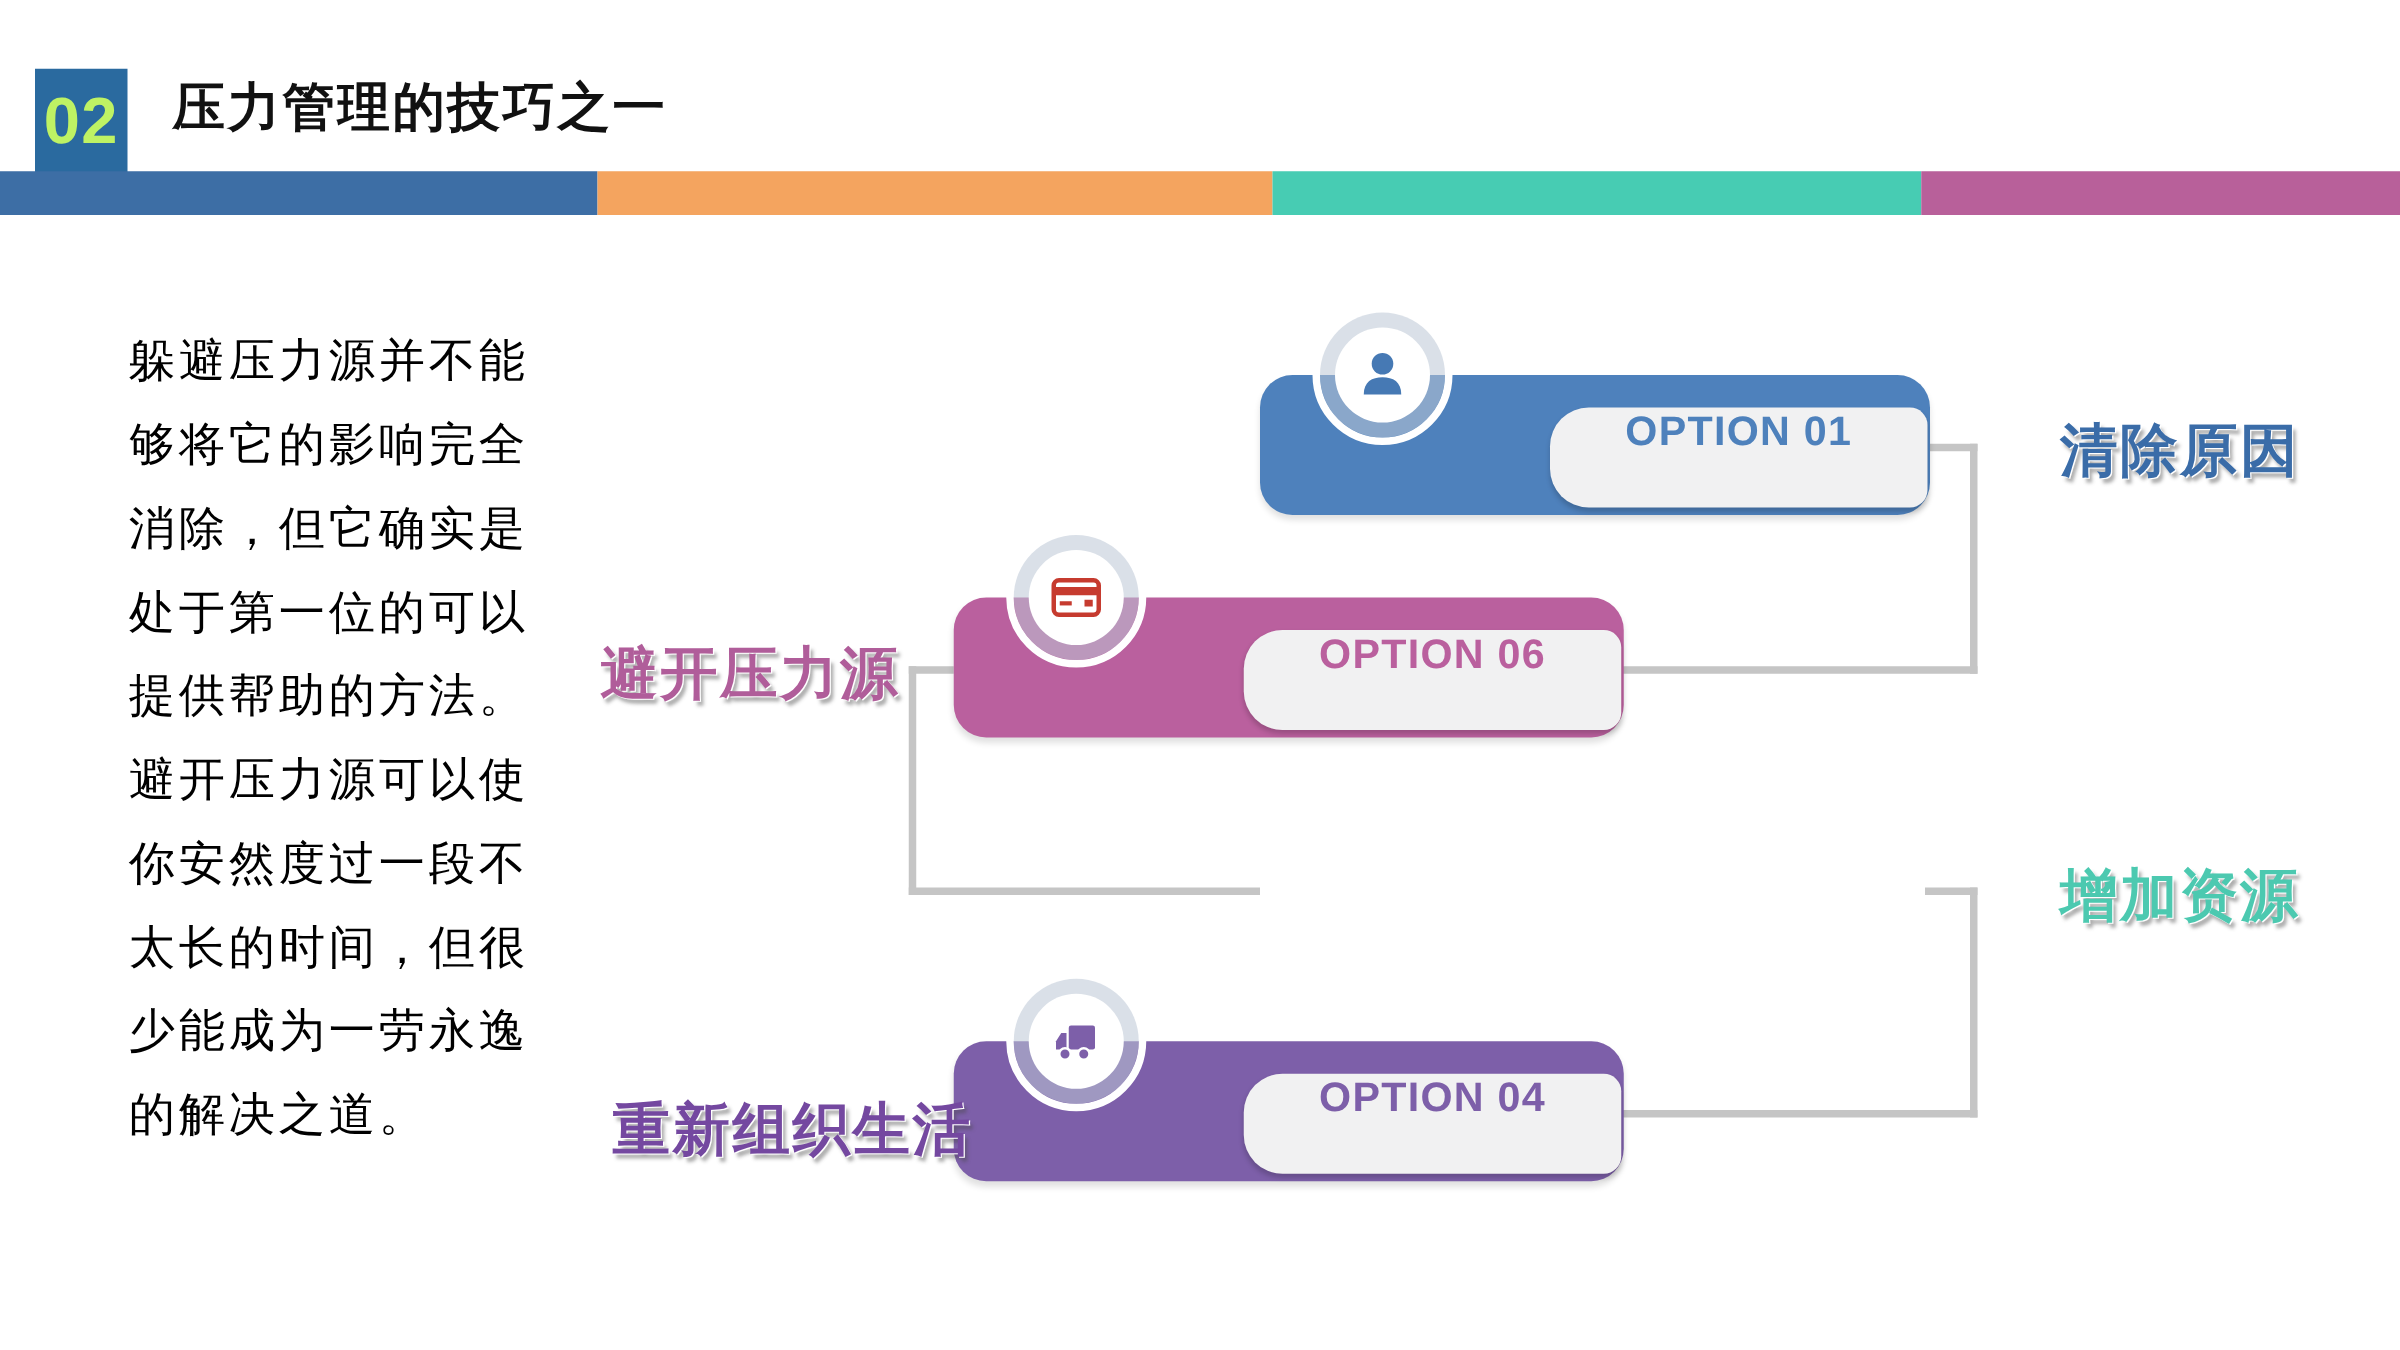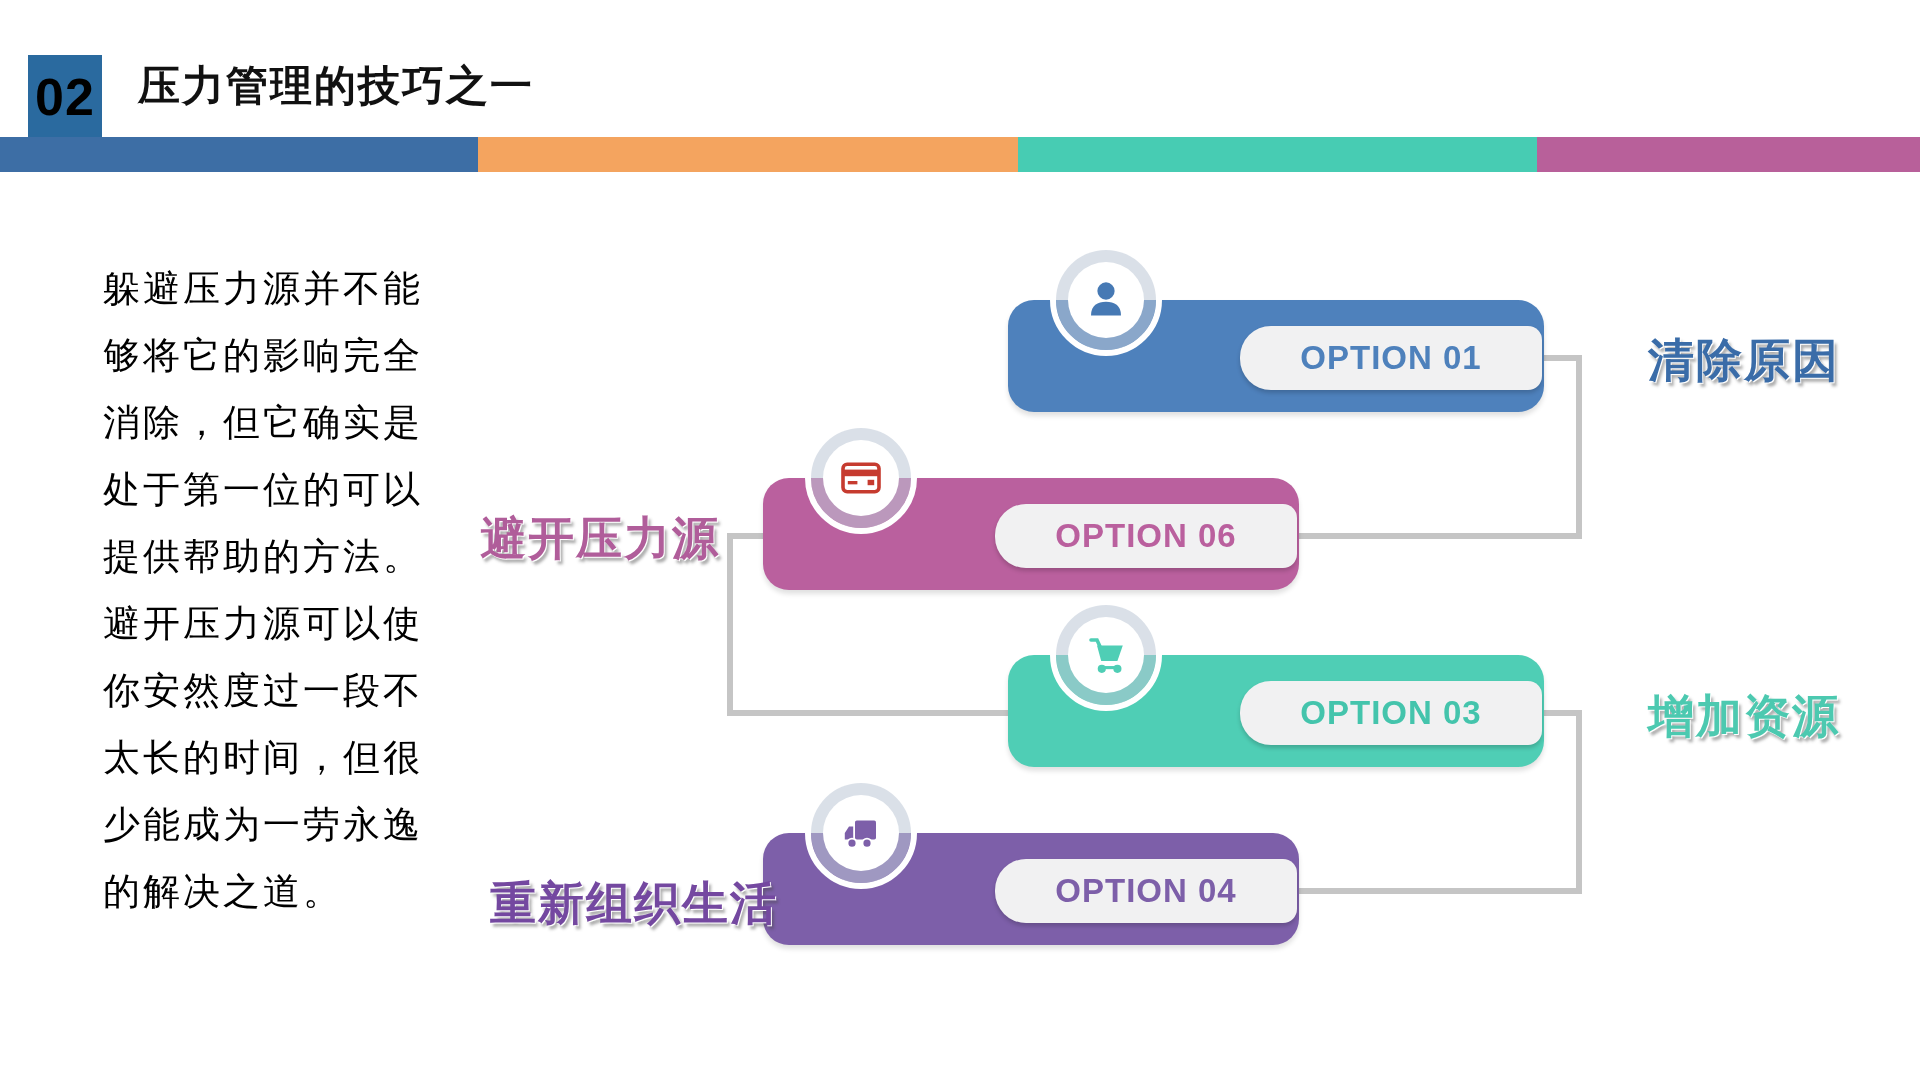--- a/index.html
+++ b/index.html
@@ -5,21 +5,21 @@
   html,body{margin:0;padding:0;background:#ffffff;}
   #slide{
     position:relative;width:1920px;height:1080px;background:#ffffff;overflow:hidden;
     font-family:"Liberation Sans","DejaVu Sans",sans-serif;
   }
   
   .num-box{
     position:absolute;left:28px;top:55px;width:74px;height:84px;background:#2a6a9f;
     display:flex;align-items:center;justify-content:center;
   }
-  .num-box span{color:#000000;font-size:52px;font-weight:700;letter-spacing:1px;}
+  .num-box span{color:#bef264;font-size:52px;font-weight:700;letter-spacing:1px;}
   .slide-title{
     position:absolute;left:138px;top:58px;font-size:42px;font-weight:900;color:#111111;
     letter-spacing:2px;white-space:nowrap;
   }
   .stripe{position:absolute;left:0;top:137px;width:1920px;height:35px;display:flex;}
   .stripe .seg1{width:478px;background:#3d6ea5;}
   .stripe .seg2{width:540px;background:#f4a45f;}
   .stripe .seg3{width:519px;background:#47ccb3;}
   .stripe .seg4{width:383px;background:#b8609a;}
   
@@ -30,22 +30,22 @@
   
   .conn{position:absolute;background:#c5c5c5;z-index:1;}
   
   .banner{position:absolute;width:536px;height:112px;border-radius:26px;z-index:2;
           box-shadow:0 4px 5px rgba(0,0,0,0.12);}
   .b1{left:1008px;top:300px;background:#4e81bc;}
   .b2{left:763px; top:478px;background:#ba609e;}
   .b3{left:1008px;top:655px;background:#4fceb5;}
   .b4{left:763px; top:833px;background:#7d5fa9;}
   .pill{
-    position:absolute;right:2px;top:26px;width:302px;height:64px;background:#f1f1f2;
-    border-radius:31px 14px 14px 31px;display:flex;align-items:center;justify-content:center;
+    position:absolute;right:2px;top:26px;width:302px;height:80px;background:#f1f1f2;
+    border-radius:31px 14px 14px 31px;display:flex;justify-content:center;
     box-shadow:0 3px 4px rgba(0,0,0,0.18);
   }
   .pill span{font-size:33px;font-weight:700;letter-spacing:1px;}
   .b1 .pill span{color:#4e81bc;}
   .b2 .pill span{color:#ba609e;}
   .b3 .pill span{color:#44c4ac;}
   .b4 .pill span{color:#7d5fa9;}
   
   .badge{position:absolute;left:42px;top:-56px;width:112px;height:112px;z-index:3;}
   .badge .rim {position:absolute;inset:0;border-radius:50%;border:6px solid #ffffff;box-sizing:border-box;}
@@ -125,38 +125,20 @@
           <rect x="25.5" y="21.5" width="5.5" height="4.5" fill="#c63b2f"></rect>
           <rect x="9" y="22.5" width="8" height="2.8" fill="#c63b2f"></rect>
         </svg>
       </div>
     </div>
     <div class="pill">
       <span>OPTION 06</span>
     </div>
   </div>
 
-  <div class="banner b3">
-    <div class="badge">
-      <div class="rim"></div>
-      <div class="ring"></div>
-      <div class="disc">
-        <svg viewBox="0 0 40 40">
-          <path d="M7.5 7.5 h5 l2.5 5.5" fill="none" stroke="#4fceb5" stroke-width="3" stroke-linecap="round"></path>
-          <path d="M12.5 12 h21.5 l-4.5 13 h-13.5 z" fill="#4fceb5"></path>
-          <line x1="15" y1="30.5" x2="31" y2="30.5" stroke="#4fceb5" stroke-width="2.6"></line>
-          <circle cx="16.5" cy="31.5" r="3.4" fill="#4fceb5"></circle>
-          <circle cx="29.5" cy="31.5" r="3.4" fill="#4fceb5"></circle>
-        </svg>
-      </div>
-    </div>
-    <div class="pill">
-      <span>OPTION 03</span>
-    </div>
-  </div>
 
   <div class="banner b4">
     <div class="badge">
       <div class="rim"></div>
       <div class="ring"></div>
       <div class="disc">
         <svg viewBox="0 0 40 40">
           <rect x="15" y="9.5" width="17.5" height="16" rx="1.5" fill="#7d5fa9"></rect>
           <path d="M6.5 25.5 v-5.5 l3.5-5.5 h3.5 v11 z" fill="#7d5fa9"></path>
           <circle cx="12.5" cy="28.5" r="3.8" fill="#7d5fa9" stroke="#ffffff" stroke-width="1.6"></circle>

